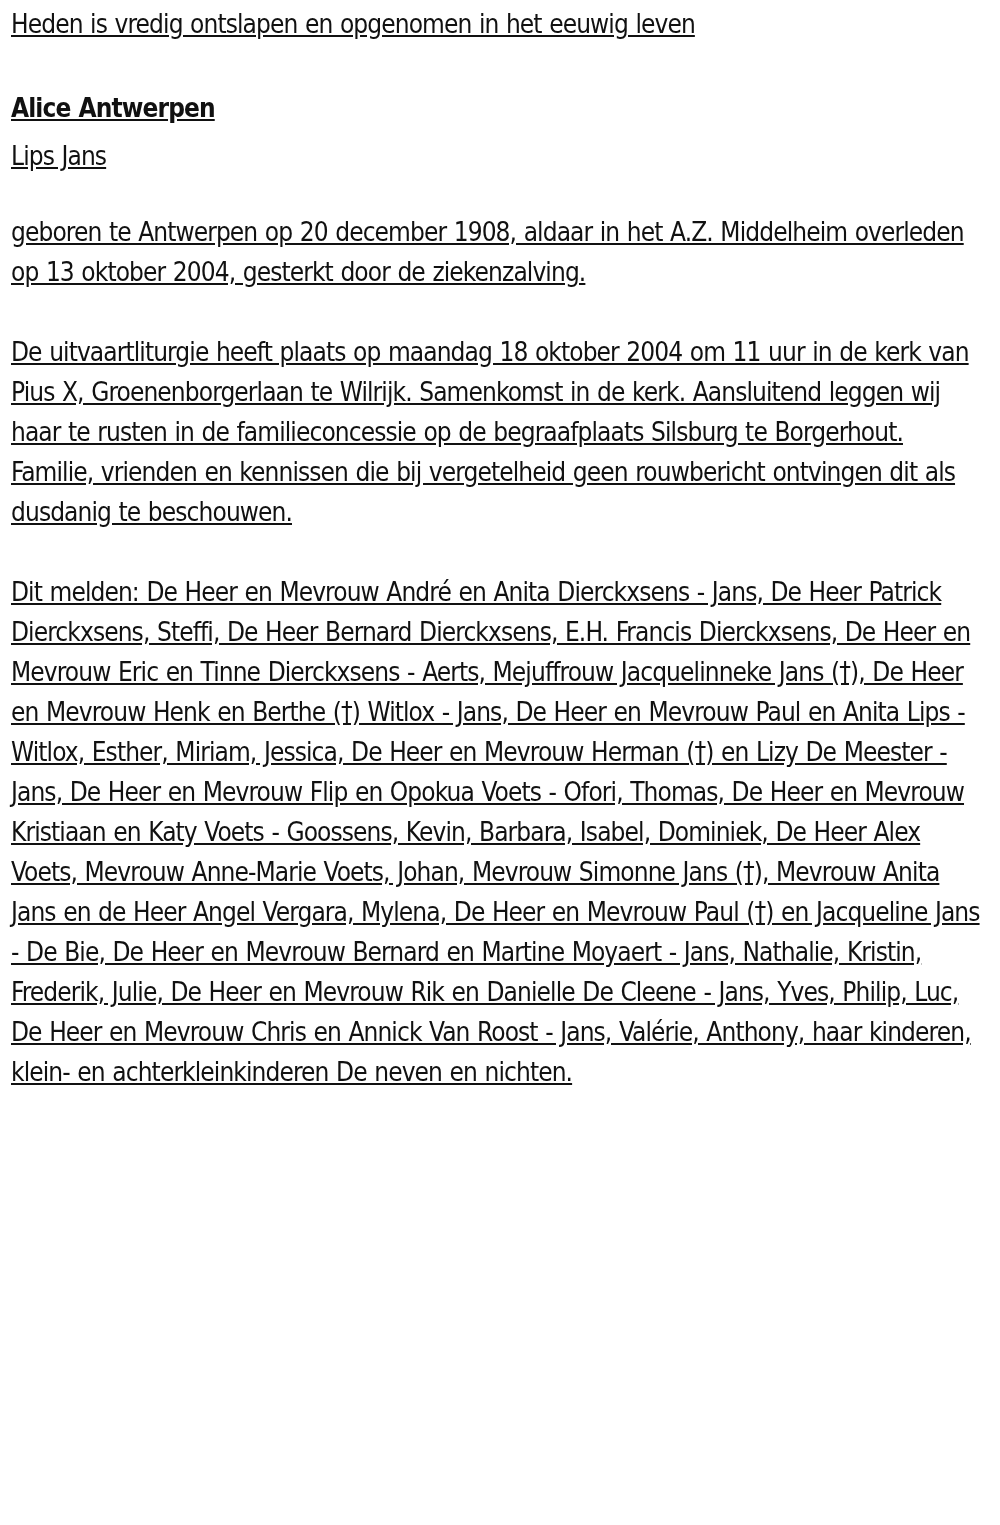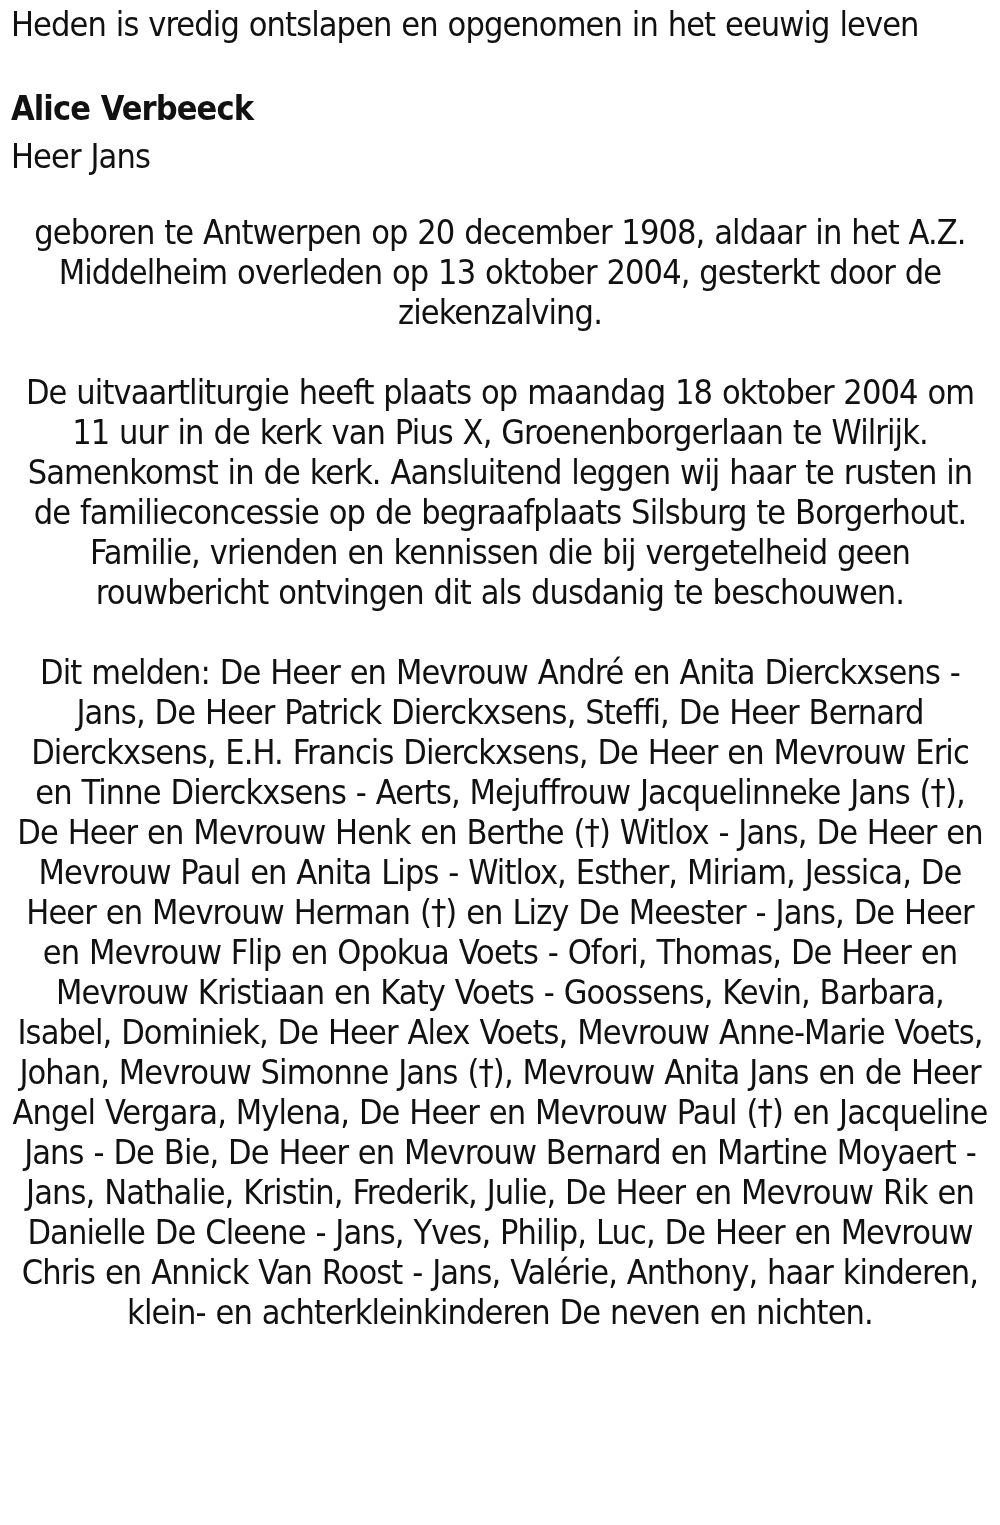--- a/index.html
+++ b/index.html
@@ -13,50 +13,50 @@
       overflow: hidden;
       color: #111111;
       font-family: "DejaVu Sans Condensed", "DejaVu Sans", "Liberation Sans", sans-serif;
     }
     .page {
       position: relative;
       padding: 4px 11px 0 11px;
       width: 978px;
     }
     .txt {
-      font-size: 34px;
+      font-size: 26px;
       letter-spacing: -0.9px;
       word-spacing: 1px;
       font-stretch: condensed;
       margin: 0;
+      text-decoration: underline;
     }
     .intro {
       line-height: 40px;
       height: 40px;
       margin-bottom: 40px;
     }
     .head-line {
       line-height: 48px;
       height: 48px;
     }
     .name {
       font-weight: bold;
     }
     .para {
       line-height: 40px;
       margin-top: 40px;
-      text-align: center;
     }
     .para.first {
       margin-top: 32px;
     }
   </style>
 </head>
 <body>
 
 <div class="page">
   <p class="txt intro">Heden is vredig ontslapen en opgenomen in het eeuwig leven</p>
-  <p class="txt head-line name">Alice Verbeeck</p>
-  <p class="txt head-line">Heer Jans</p>
+  <p class="txt head-line name">Alice Antwerpen</p>
+  <p class="txt head-line">Lips Jans</p>
   <p class="txt para first">geboren te Antwerpen op 20 december 1908, aldaar in het A.Z. Middelheim overleden op 13 oktober 2004, gesterkt door de ziekenzalving.</p>
   <p class="txt para">De uitvaartliturgie heeft plaats op maandag 18 oktober 2004 om 11 uur in de kerk van Pius X, Groenenborgerlaan te Wilrijk. Samenkomst in de kerk. Aansluitend leggen wij haar te rusten in de familieconcessie op de begraafplaats Silsburg te Borgerhout. Familie, vrienden en kennissen die bij vergetelheid geen rouwbericht ontvingen dit als dusdanig te beschouwen.</p>
   <p class="txt para">Dit melden: De Heer en Mevrouw André en Anita Dierckxsens - Jans, De Heer Patrick Dierckxsens, Steffi, De Heer Bernard Dierckxsens, E.H. Francis Dierckxsens, De Heer en Mevrouw Eric en Tinne Dierckxsens - Aerts, Mejuffrouw Jacquelinneke Jans (†), De Heer en Mevrouw Henk en Berthe (†) Witlox - Jans, De Heer en Mevrouw Paul en Anita Lips - Witlox, Esther, Miriam, Jessica, De Heer en Mevrouw Herman (†) en Lizy De Meester - Jans, De Heer en Mevrouw Flip en Opokua Voets - Ofori, Thomas, De Heer en Mevrouw Kristiaan en Katy Voets - Goossens, Kevin, Barbara, Isabel, Dominiek, De Heer Alex Voets, Mevrouw Anne-Marie Voets, Johan, Mevrouw Simonne Jans (†), Mevrouw Anita Jans en de Heer Angel Vergara, Mylena, De Heer en Mevrouw Paul (†) en Jacqueline Jans - De Bie, De Heer en Mevrouw Bernard en Martine Moyaert - Jans, Nathalie, Kristin, Frederik, Julie, De Heer en Mevrouw Rik en Danielle De Cleene - Jans, Yves, Philip, Luc, De Heer en Mevrouw Chris en Annick Van Roost - Jans, Valérie, Anthony, haar kinderen, klein- en achterkleinkinderen De neven en nichten.</p>
 </div>
 
 </body></html>

